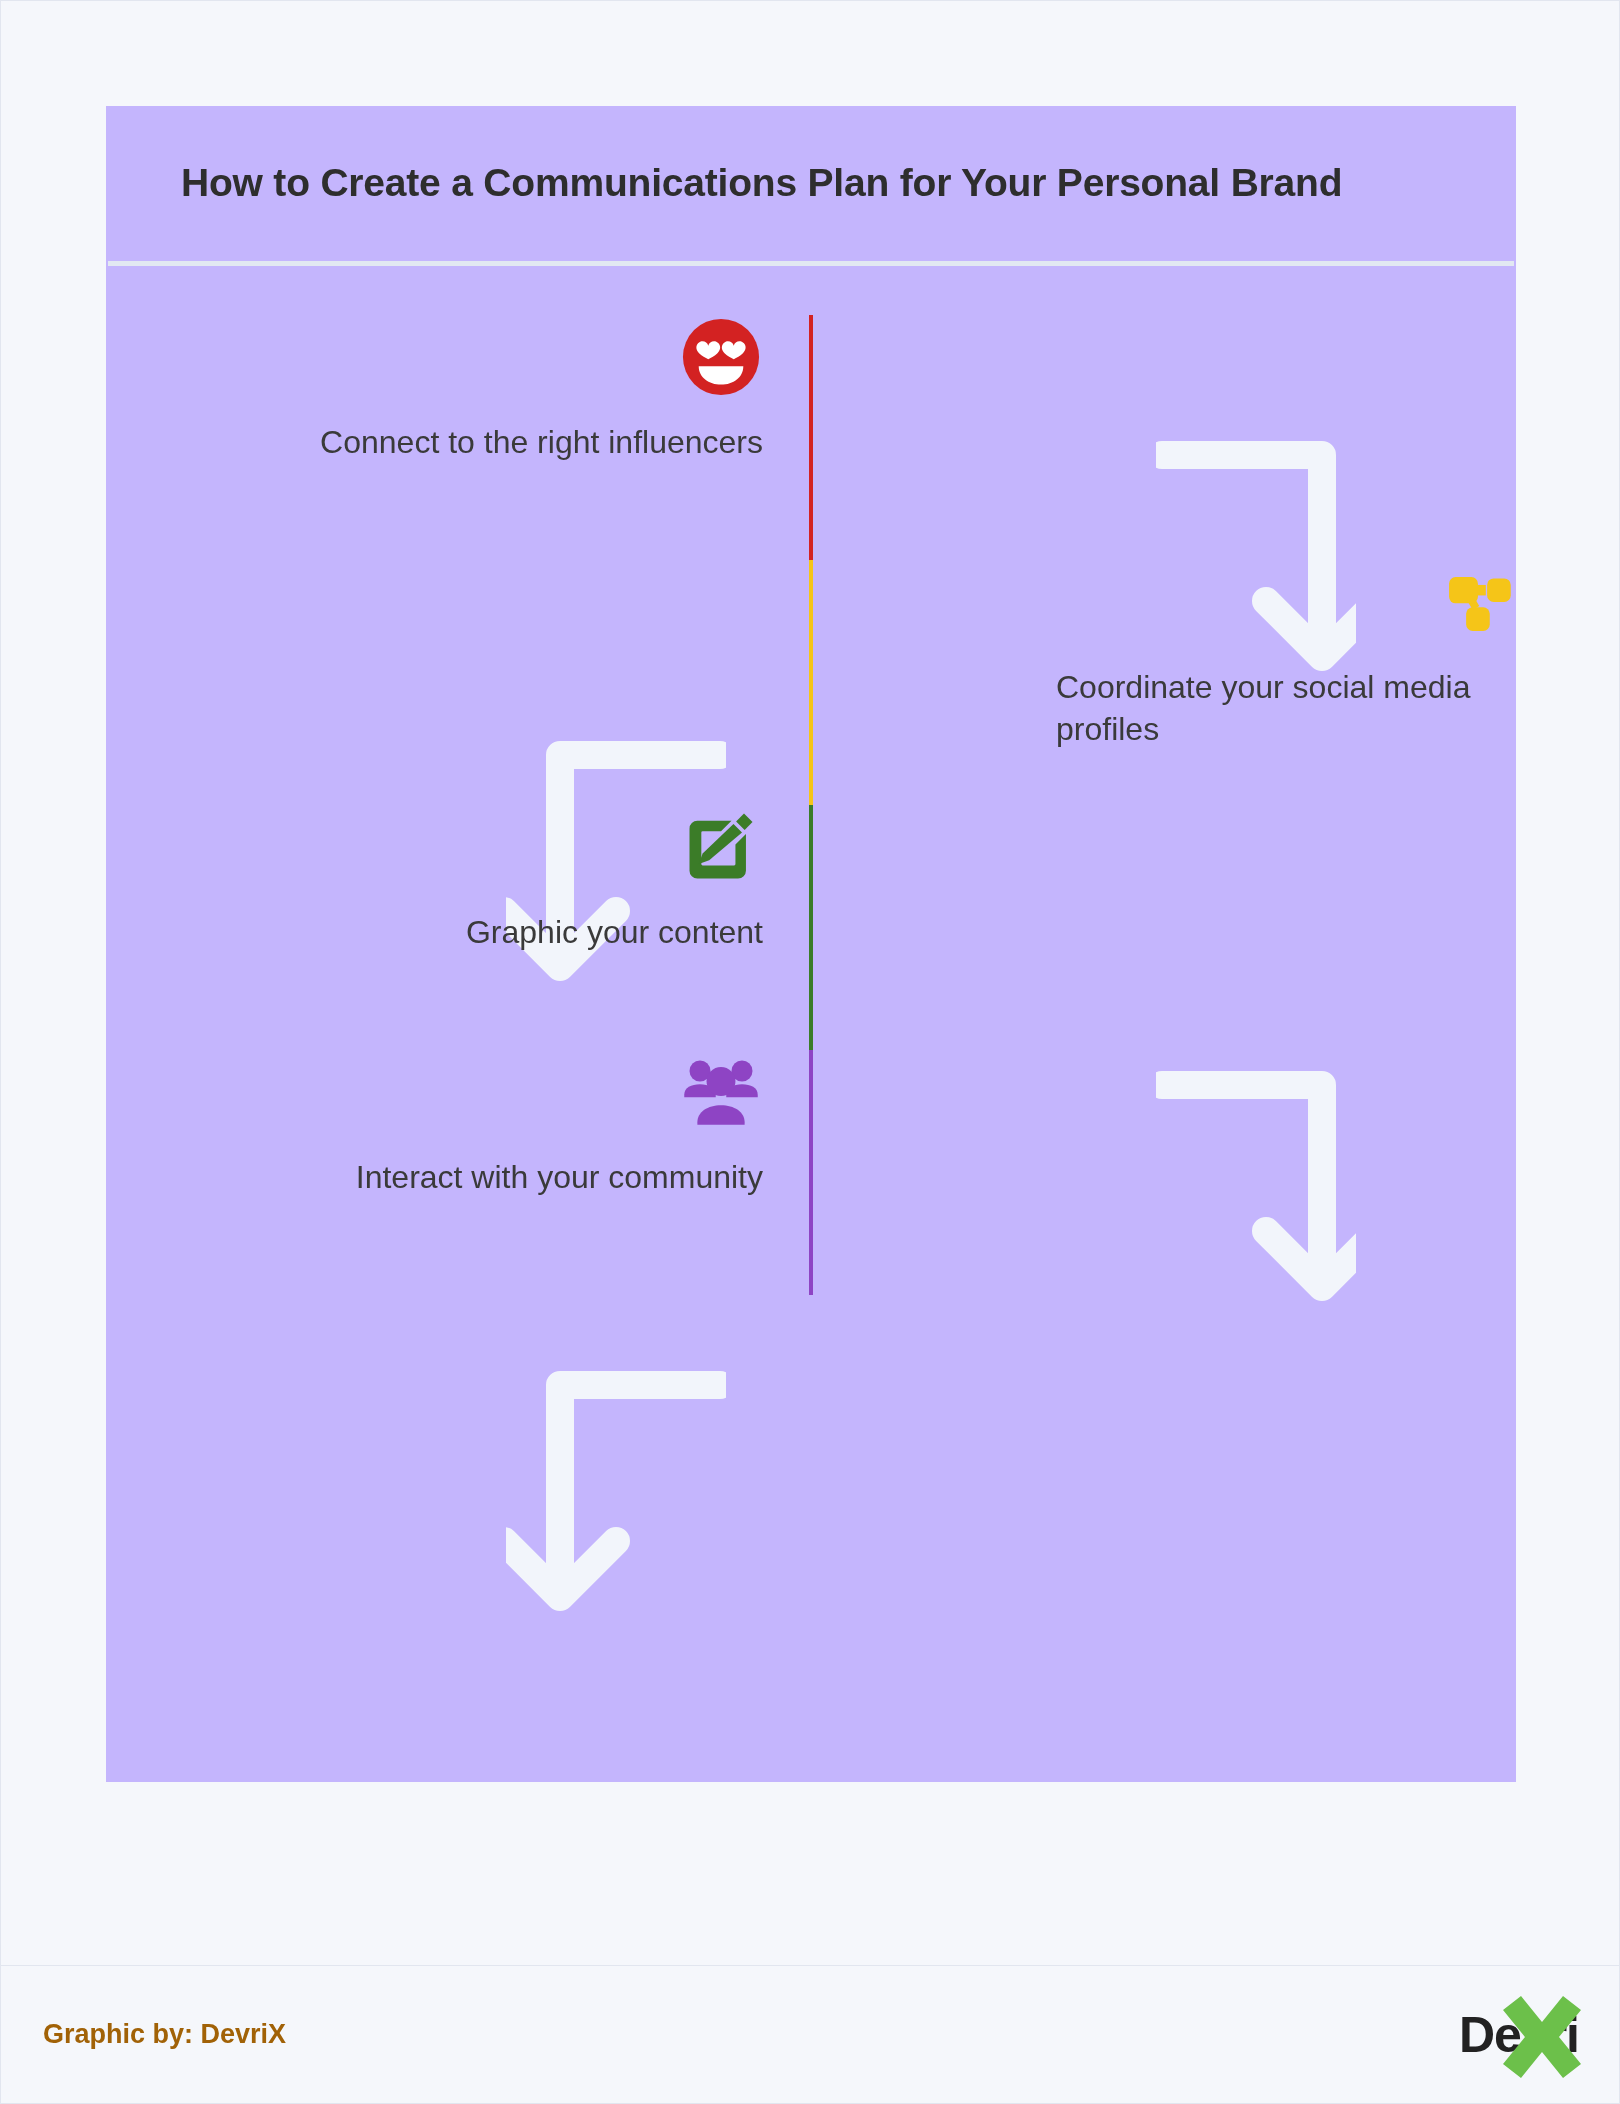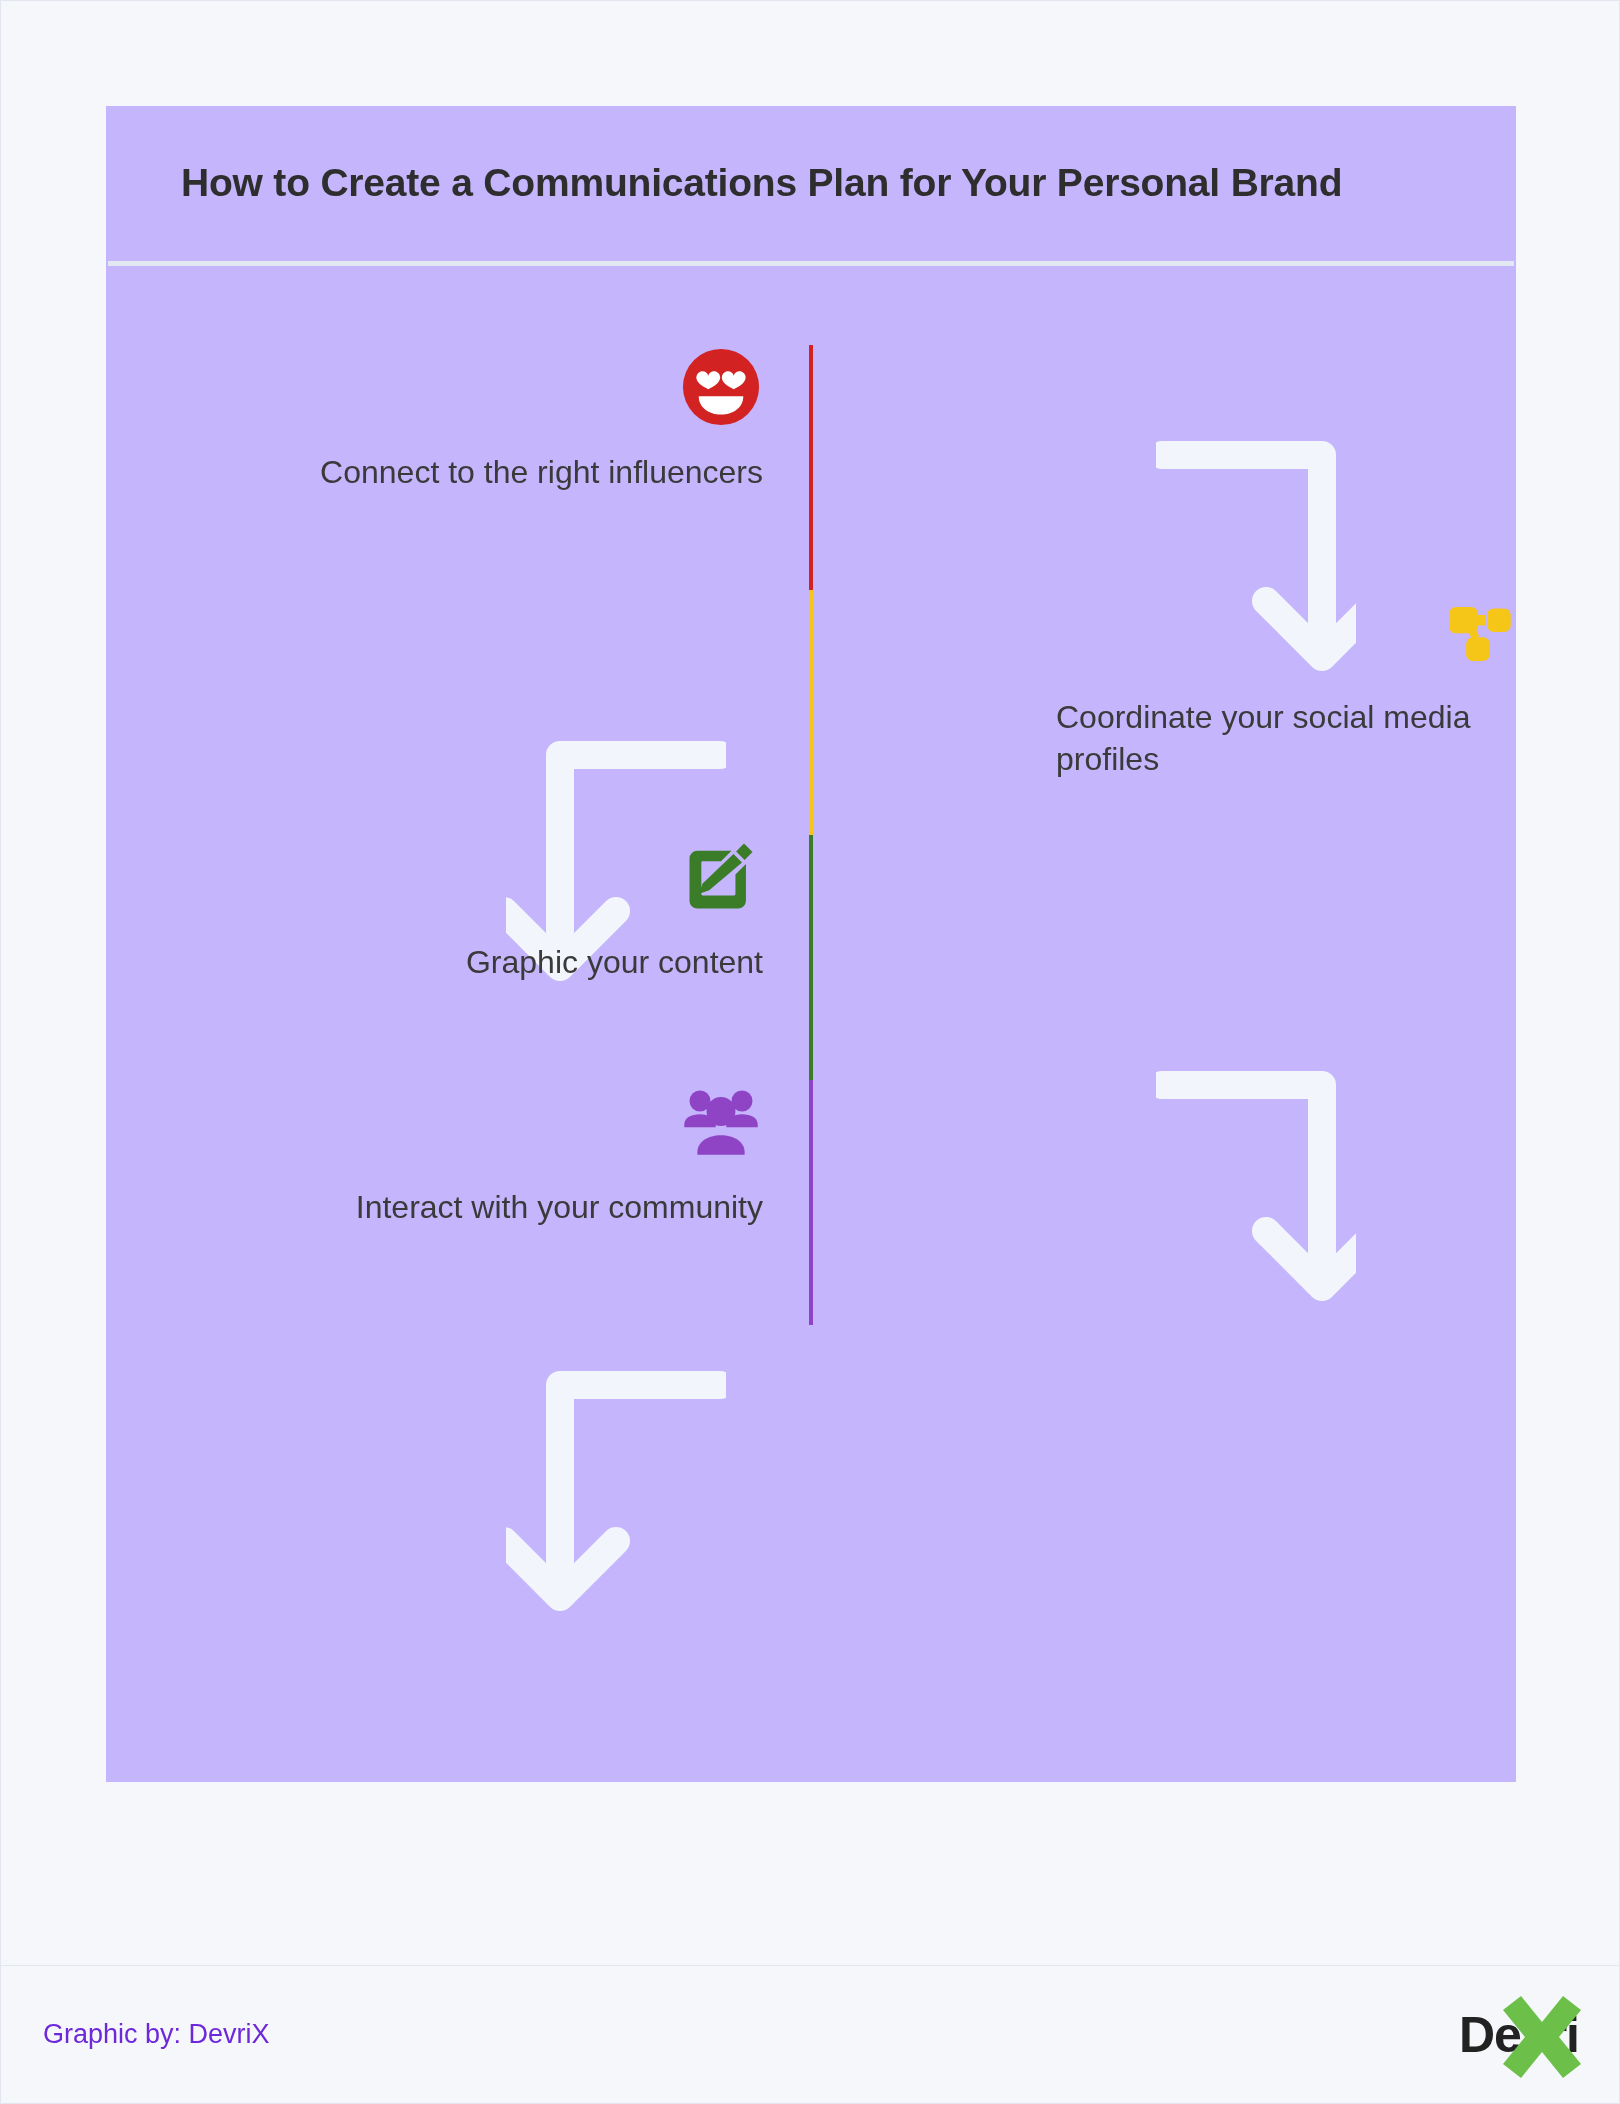--- a/index.html
+++ b/index.html
@@ -51,21 +51,21 @@
     left: 2px;
     top: 155px;
     width: 1406px;
     height: 5px;
     background: #e2e8f2;
   }
 
   
   .steps {
     position: relative;
-    padding-top: 84px;
+    padding-top: 54px;
     z-index: 2;
   }
 
   .step {
     position: relative;
     display: flex;
     height: 245px;
   }
 
   
@@ -133,22 +133,22 @@
     background: #f5f7fb;
     border-top: 1px solid #e2e6ef;
     display: flex;
     align-items: center;
     justify-content: space-between;
     padding: 0 42px;
   }
 
   .credit {
     font-size: 27px;
-    font-weight: normal;
-    color: #6d28d9;
+    font-weight: bold;
+    color: #a16207;
   }
 
   .logo {
     position: relative;
     display: flex;
     align-items: center;
     height: 80px;
   }
   .logo-word {
     font-size: 50px;

